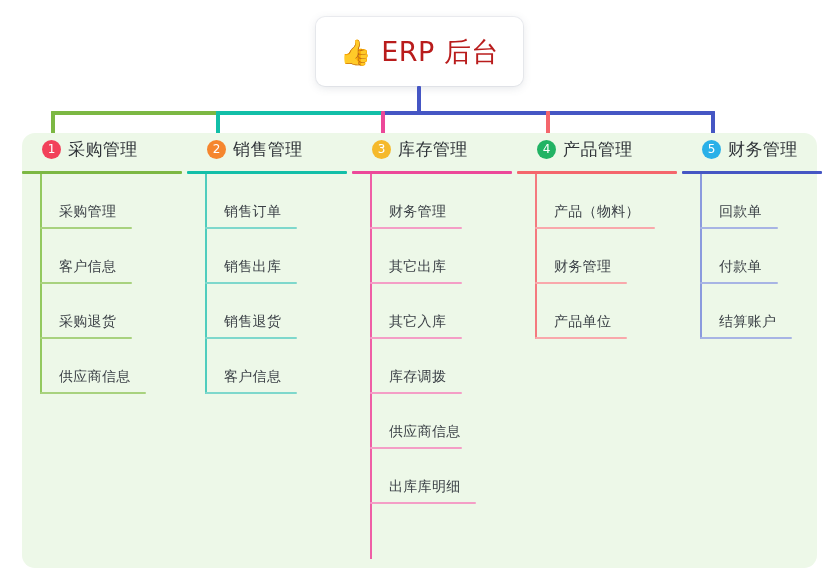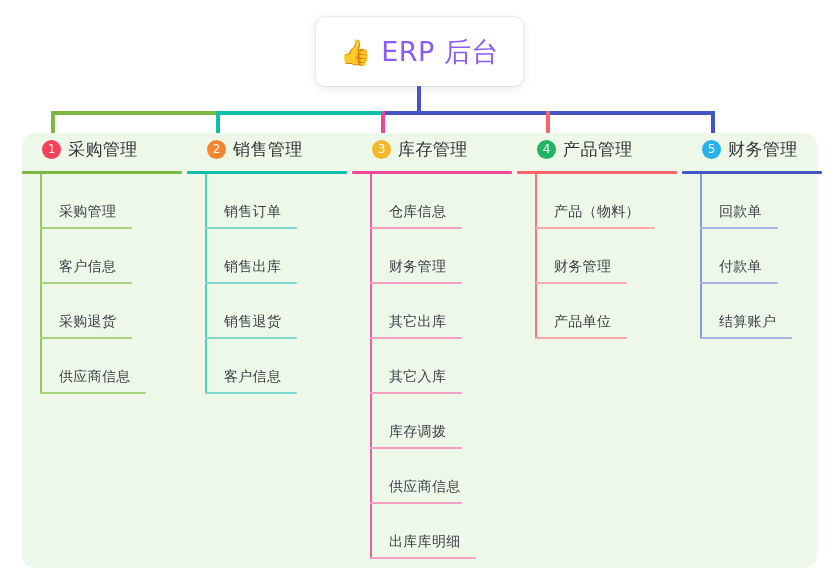--- a/index.html
+++ b/index.html
@@ -46,21 +46,21 @@
   }
   .thumb-icon {
     font-size: 25px;
     line-height: 1;
     display: inline-block;
     position: relative;
     top: 1px;
   }
   .root-title {
     font-size: 27px;
-    color: #8b5cf6;
+    color: #b91c1c;
     letter-spacing: 0.5px;
     white-space: nowrap;
   }
 
   
   .conn {
     position: absolute;
     border-radius: 1px;
   }
   .v-line { width: 4px; }
@@ -225,24 +225,20 @@
         </div>
         <div class="column" style="left: 330px; width: 160px;">
           <div class="col-head">
             <span class="badge" style="background: rgb(245, 185, 43);">3</span>
             <span class="col-title">库存管理</span>
           </div>
           <div class="col-rule" style="background: rgb(236, 72, 153); width: 160px;"></div>
           <div class="leaf-wrap">
             <div class="spine" style="background: rgb(239, 95, 166); height: 385px;"></div>
             <div class="leaf">
-              <span class="leaf-label">仓库信息</span>
-              <div class="leaf-rule" style="background: rgb(244, 158, 198); width: 92px;"></div>
-            </div>
-            <div class="leaf">
               <span class="leaf-label">财务管理</span>
               <div class="leaf-rule" style="background: rgb(244, 158, 198); width: 92px;"></div>
             </div>
             <div class="leaf">
               <span class="leaf-label">其它出库</span>
               <div class="leaf-rule" style="background: rgb(244, 158, 198); width: 92px;"></div>
             </div>
             <div class="leaf">
               <span class="leaf-label">其它入库</span>
               <div class="leaf-rule" style="background: rgb(244, 158, 198); width: 92px;"></div>

